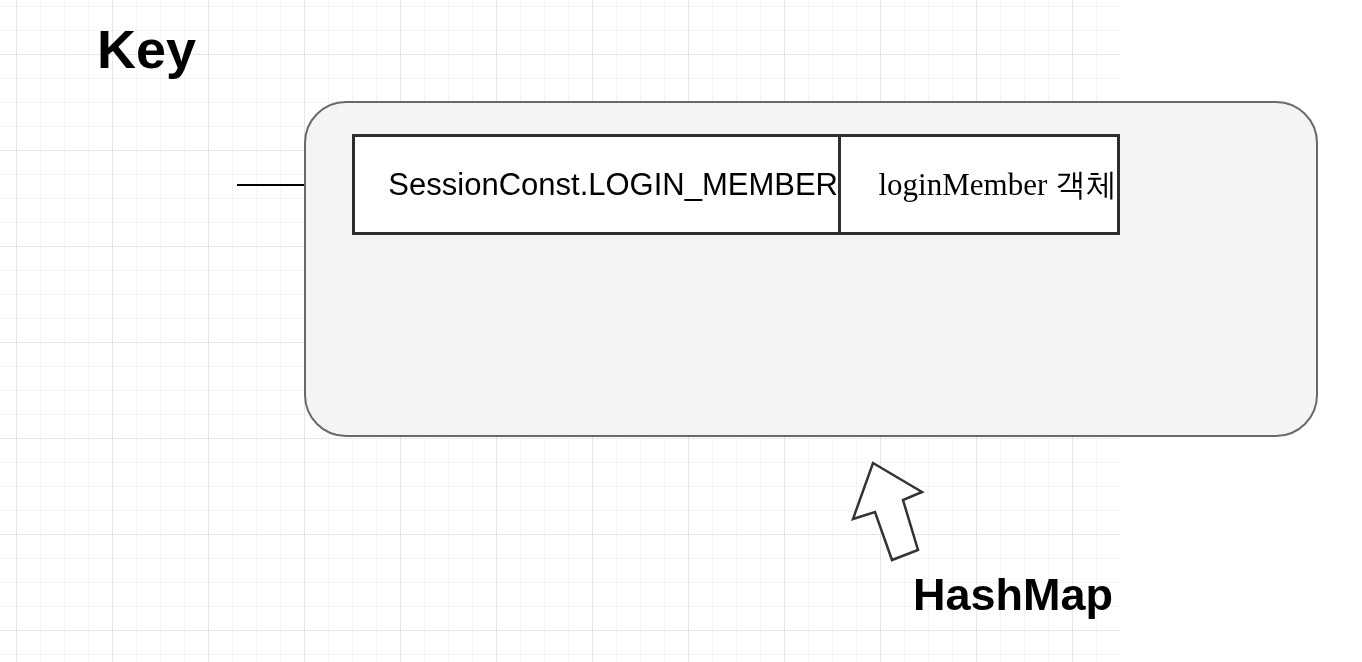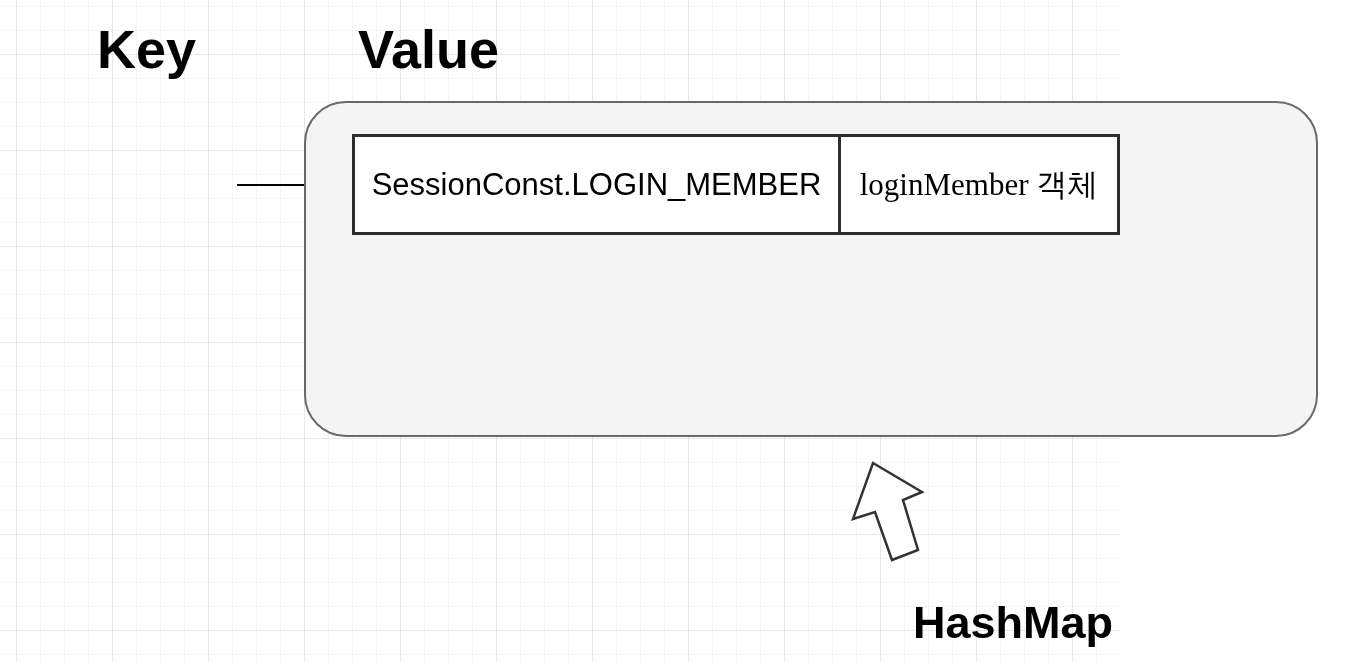--- a/index.html
+++ b/index.html
@@ -63,21 +63,21 @@
 
   .kv-table {
     position: absolute;
     left: 352px; top: 134px;
     border-collapse: collapse;
     table-layout: fixed;
   }
   .kv-table td {
     border: 3px solid #2e2e2e;
     background: #ffffff;
-    text-align: center;
+    text-align: right;
     vertical-align: middle;
     font-size: 31px;
     color: #000;
     white-space: nowrap;
   }
   .kv-table .col-key   { width: 543px; }
   .kv-table .col-value { width: 343px; font-family: Liberation Serif, serif; }
   .kv-table .row-top td    { height: 98px; }
   .kv-table .row-bottom td { height: 94px; }
 
@@ -88,31 +88,29 @@
   }
 
   .hashmap-label {
     position: absolute;
     left: 913px; top: 572px;
     font-size: 45px;
     font-weight: bold;
     color: #000;
     white-space: nowrap;
     line-height: 1;
-    margin-top: 28px;
   }
 </style>
 </head>
 <body>
 
 <div class="canvas">
 
   <div class="col-heading heading-key">Key</div>
 
-  <div class="col-heading heading-value">Value</div>
 
   <div class="key-annotation">
   </div>
 
   <svg class="key-arrow" viewBox="0 0 122 28" xmlns="http://www.w3.org/2000/svg">
     <line x1="3" y1="14" x2="101" y2="14" stroke="#000" stroke-width="2.2"></line>
     <polygon points="99,4.5 119,14 99,23.5 104,14" fill="#000"></polygon>
   </svg>
 
   <div class="hashmap-container"></div>

